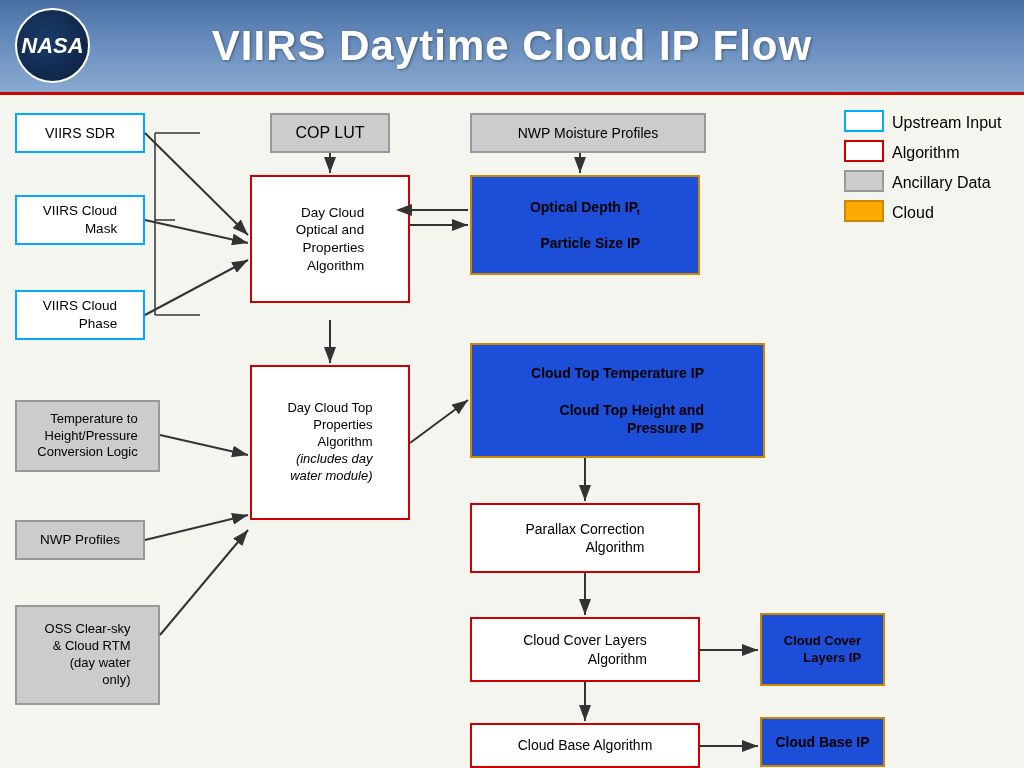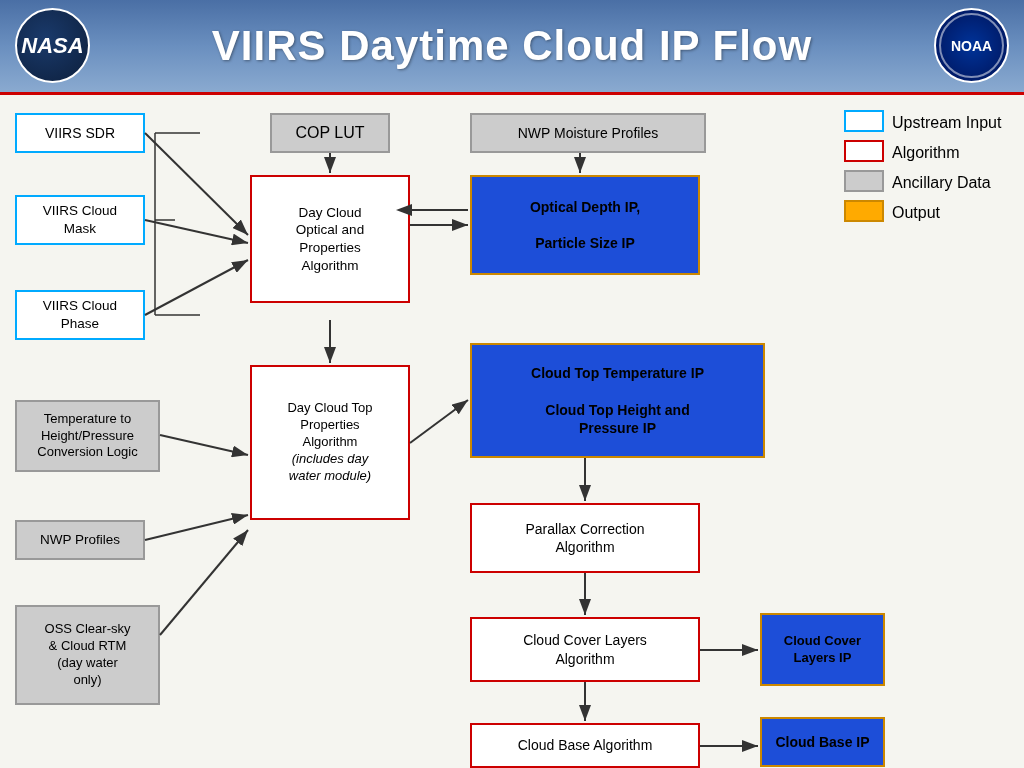--- a/index.html
+++ b/index.html
@@ -120,21 +120,21 @@
       border: 2px solid #cc8800;
       background: #ffaa00;
     }
 
     
     .box {
       position: absolute;
       display: flex;
       align-items: center;
       justify-content: center;
-      text-align: center;
+      text-align: right;
       font-size: 13.5px;
       line-height: 1.3;
       padding: 6px;
     }
 
     
     .box-upstream {
       border: 2.5px solid #00aaff;
       background: #fff;
     }
@@ -169,44 +169,40 @@
     }
   </style>
 </head>
 <body>
 
 <div class="header">
   <div class="nasa-logo">
     <span class="nasa-text">NASA</span>
   </div>
   <h1 class="header-title">VIIRS Daytime Cloud IP Flow</h1>
-  <div class="noaa-logo">
-    <div class="noaa-ring"></div>
-    <span class="noaa-inner">NOAA</span>
-  </div>
 </div>
 
 <div class="main">
 
   <div class="legend">
     <div class="legend-item">
       <div class="legend-box legend-upstream"></div>
       <span>Upstream Input</span>
     </div>
     <div class="legend-item">
       <div class="legend-box legend-algorithm"></div>
       <span>Algorithm</span>
     </div>
     <div class="legend-item">
       <div class="legend-box legend-ancillary"></div>
       <span>Ancillary Data</span>
     </div>
     <div class="legend-item">
       <div class="legend-box legend-output"></div>
-      <span>Output</span>
+      <span>Cloud</span>
     </div>
   </div>
 
   <div class="box box-upstream" style="left:15px; top:18px; width:130px; height:40px; font-size:14px;">
     <span>VIIRS SDR</span>
   </div>
 
   <div class="box box-upstream" style="left:15px; top:100px; width:130px; height:50px;">
     <span>VIIRS Cloud<br>Mask</span>
   </div>

